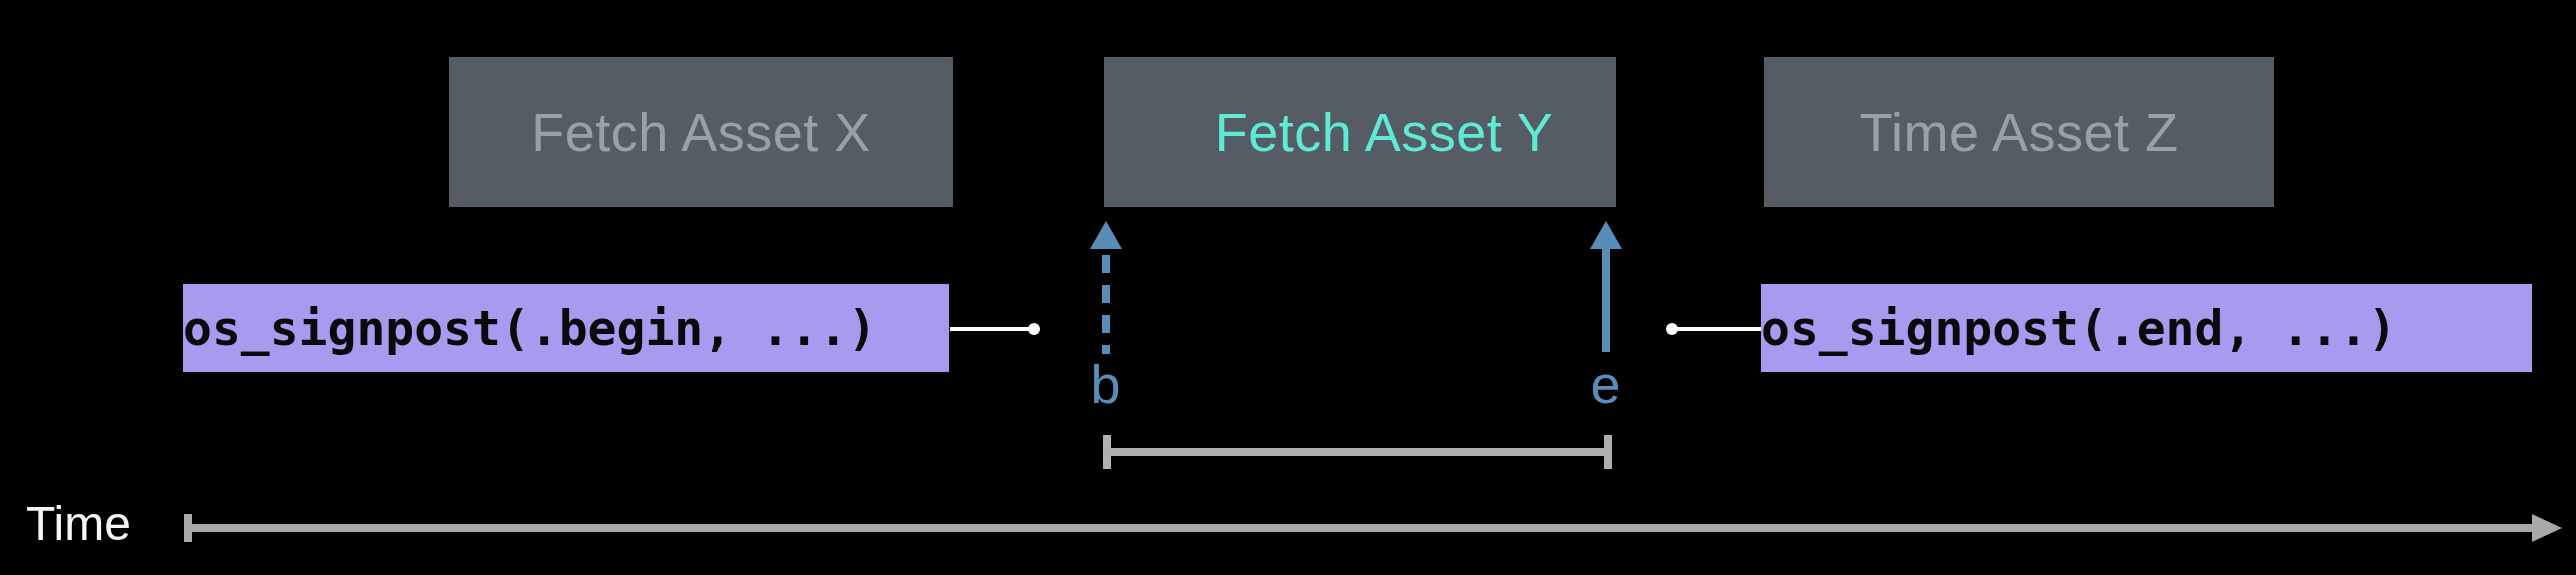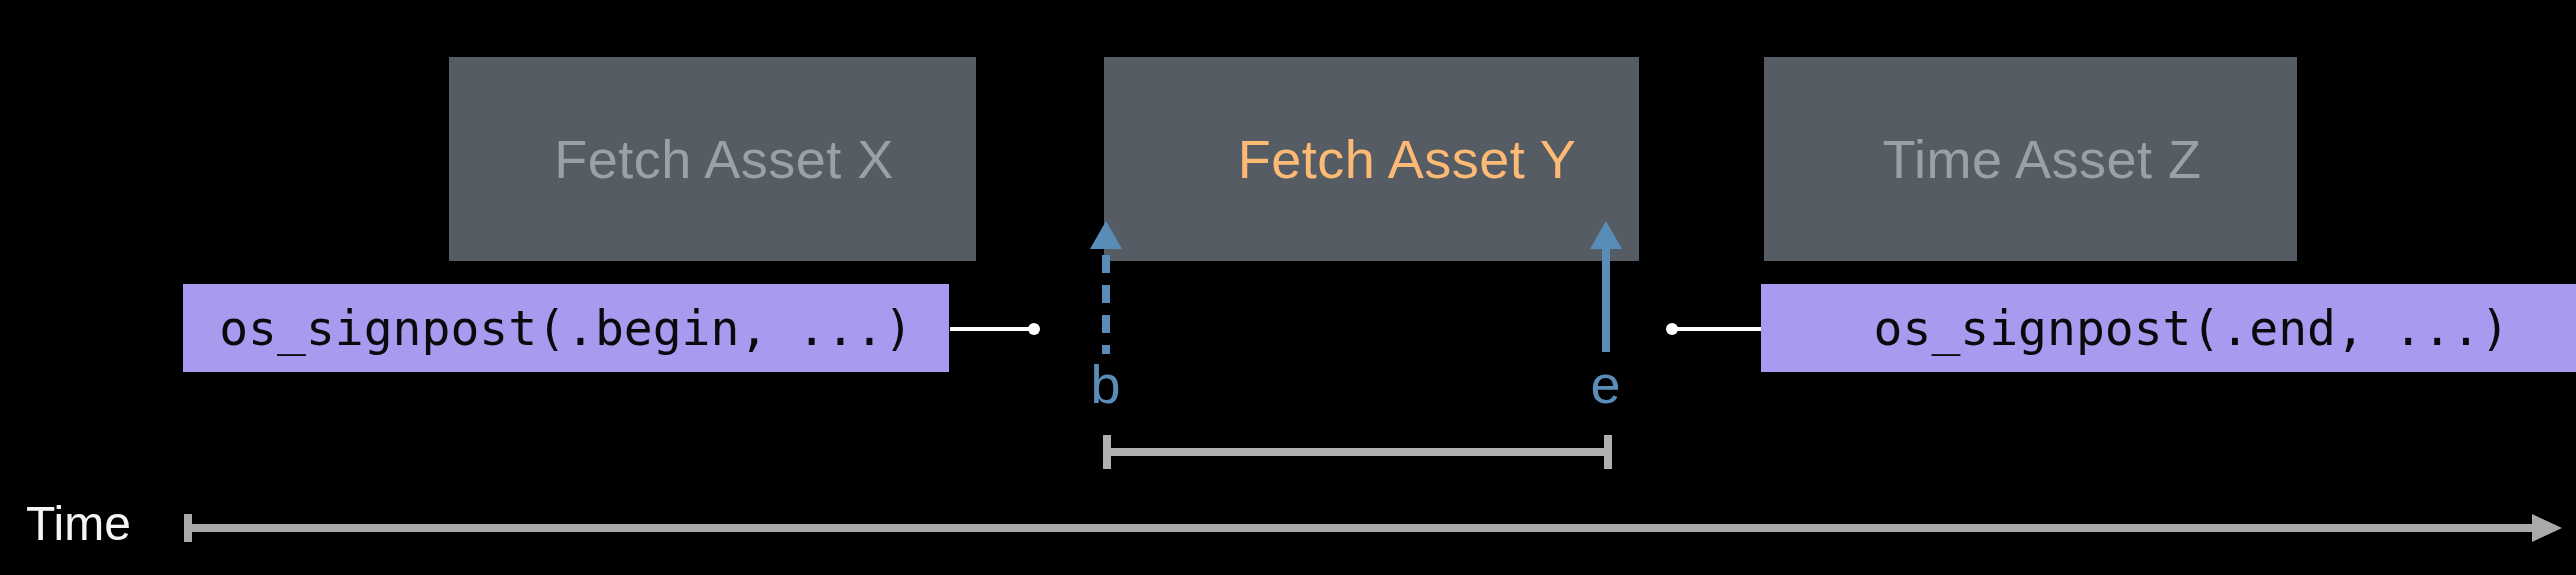--- a/index.html
+++ b/index.html
@@ -13,50 +13,50 @@
     height: 576px;
     background: #000000;
     overflow: hidden;
     font-family: "Liberation Sans", sans-serif;
   }
 
   
   .task-box {
     position: absolute;
     top: 57px;
-    height: 204px;
+    height: 150px;
     background: #565c63;
     display: flex;
     align-items: center;
     justify-content: center;
-    padding-left: 23px;
   }
   .box-x { left: 449px;  width: 504px; }
   .box-y { left: 1104px; width: 512px; }
   .box-z { left: 1764px; width: 510px; }
   .task-label {
     font-size: 54px;
     color: #9aa0a7;
     letter-spacing: 0.5px;
     white-space: pre;
   }
-  .box-y .task-label { color: #fdba74; margin-left: 48px; }
+  .box-y .task-label { color: #5eead4; margin-left: 48px; }
 
   
   .signpost-box {
     position: absolute;
     top: 284px;
     height: 88px;
     background: #a79bf0;
     display: flex;
     align-items: center;
-    justify-content: center;
+    justify-content: flex-start;
+    font-weight: bold;
   }
   .signpost-begin { left: 183px;  width: 766px; }
-  .signpost-end   { left: 1761px; width: 771px; padding-left: 45px; }
+  .signpost-end   { left: 1761px; width: 771px; }
   .signpost-code {
     font-family: "DejaVu Sans Mono", monospace;
     font-size: 48px;
     color: #0a0a0c;
     white-space: pre;
   }
 
   
   .connector-line {
     position: absolute;

